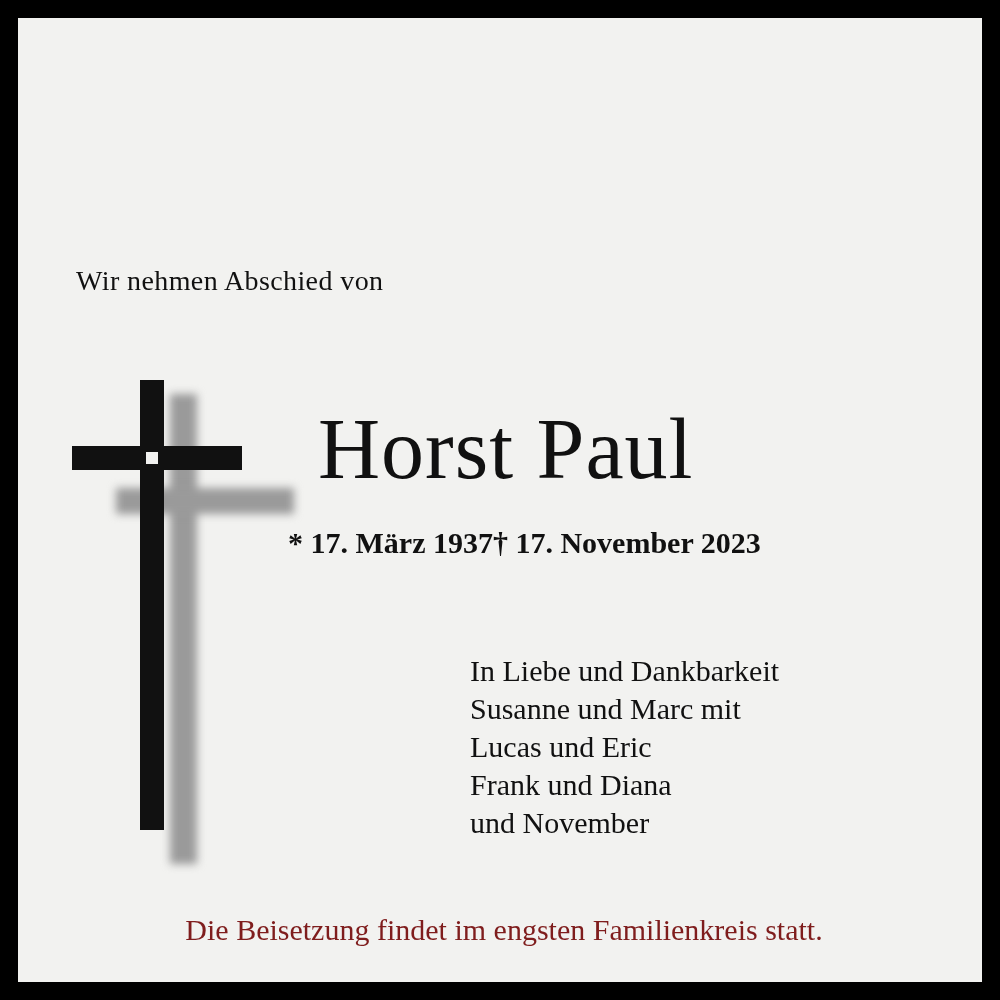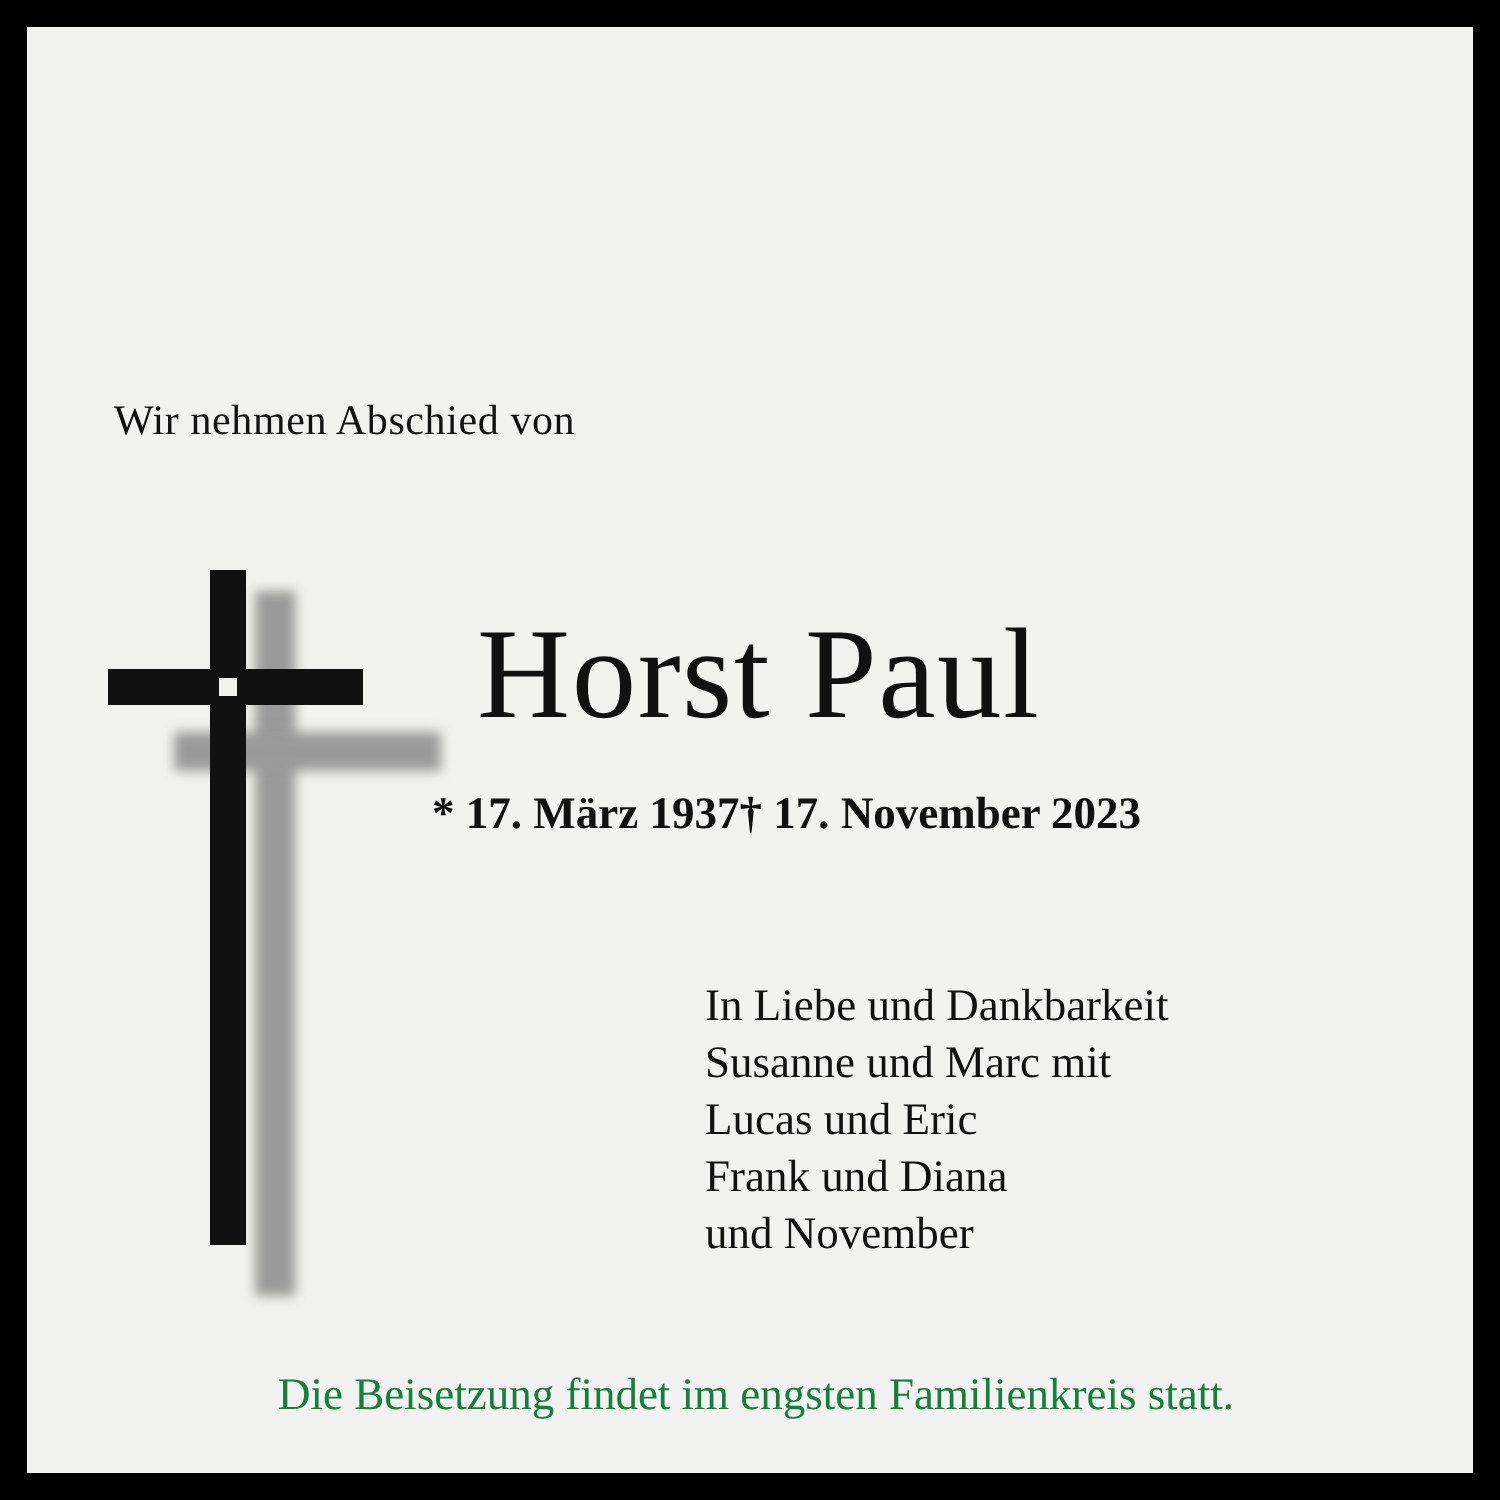--- a/index.html
+++ b/index.html
@@ -141,21 +141,21 @@
   .family .nm { font-weight: normal; }
 
   
   .footer {
     position: absolute;
     left: 0;
     top: 895px;
     width: 972px;
     text-align: center;
     font-size: 30px;
-    color: #15803d;
+    color: #7f1d1d;
   }
 </style>
 </head>
 <body>
 
 <div class="obituary">
 
 
   <div class="intro">Wir nehmen Abschied von</div>
 

